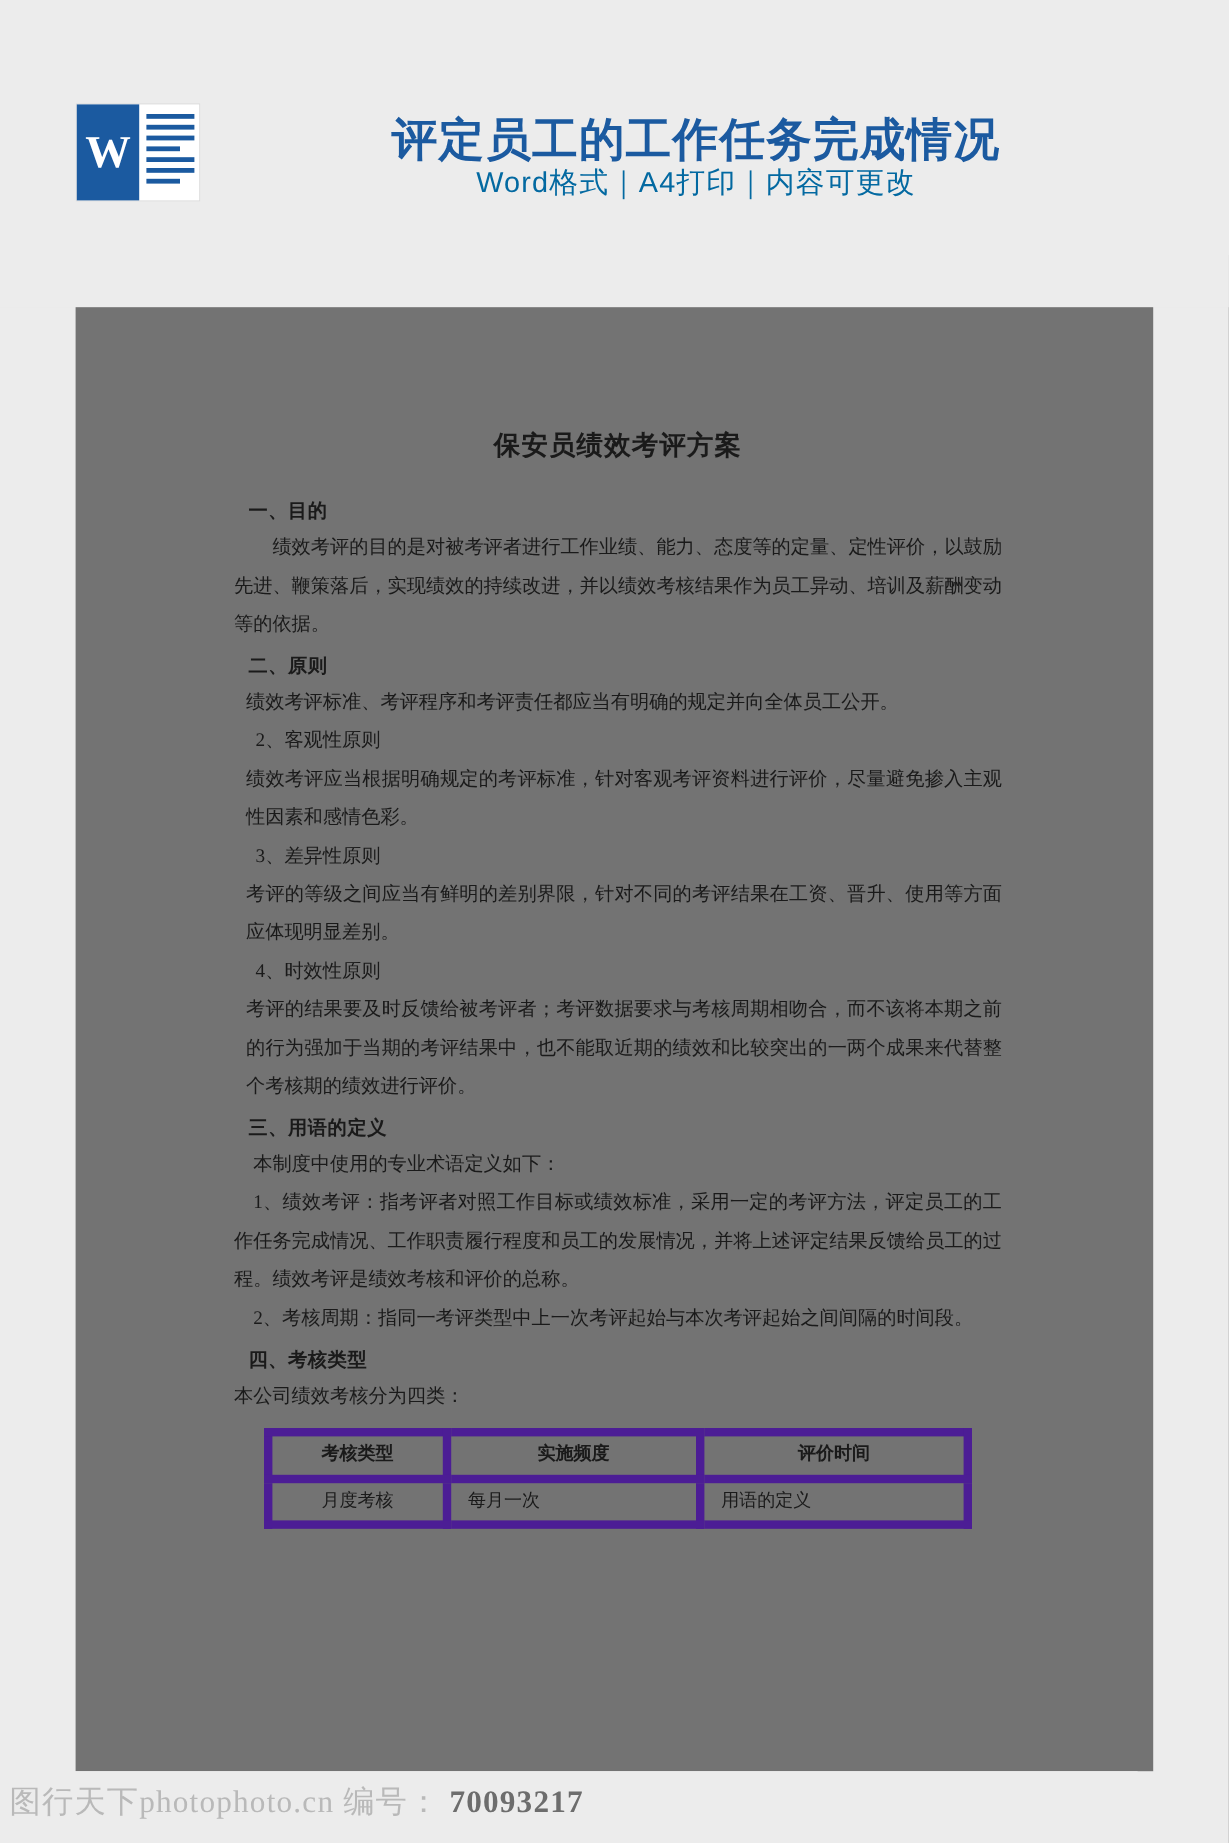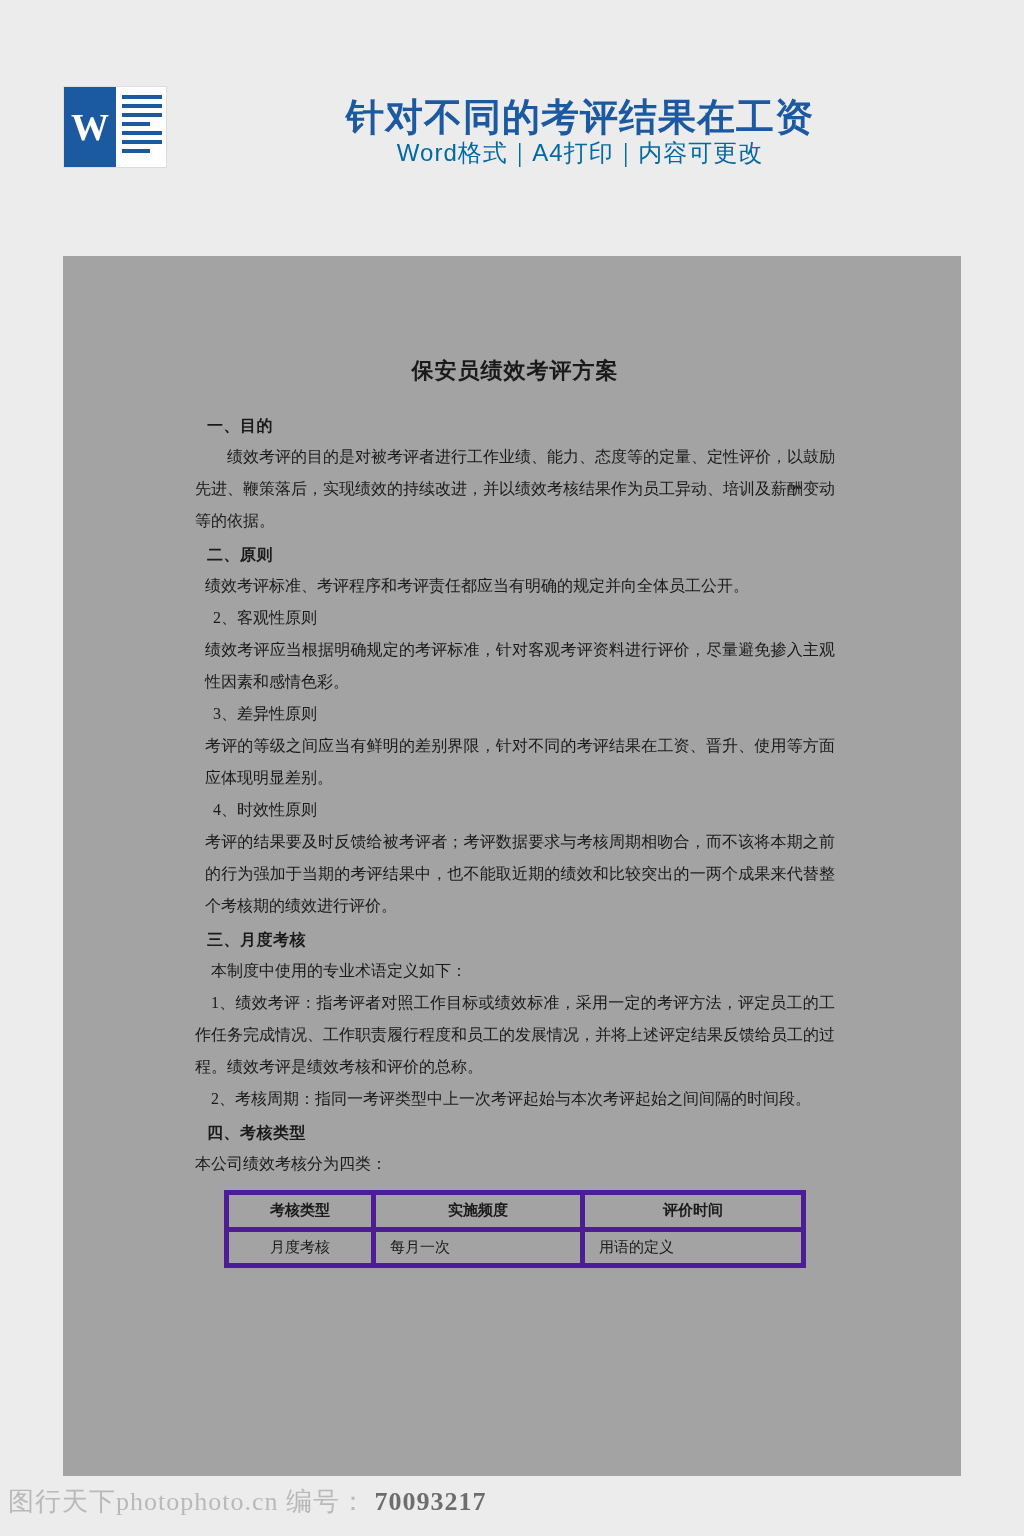--- a/index.html
+++ b/index.html
@@ -96,21 +96,21 @@
     letter-spacing: 1px;
   }
 
   
   .sheet {
     position: absolute;
     left: 63px;
     top: 256px;
     width: 898px;
     height: 1220px;
-    background: #a3a3a3;
+    background: #737373;
   }
   .doc-body {
     position: absolute;
     left: 132px;
     top: 100px;
     width: 640px;
     font-family: "Liberation Serif", serif;
     color: #1a1a1a;
   }
   .doc-title {
@@ -151,21 +151,21 @@
     margin-top: 10px;
     display: flex;
     justify-content: center;
   }
   table.kpi {
     border-collapse: collapse;
     font-size: 15px;
     font-family: "Liberation Serif", serif;
   }
   table.kpi th, table.kpi td {
-    border: 5px solid #4c1d95;
+    border: 7px solid #4c1d95;
     padding: 3px 8px;
     text-align: center;
     line-height: 1.7;
     white-space: nowrap;
   }
   table.kpi th { font-weight: bold; }
   table.kpi td.left { text-align: left; padding-left: 14px; }
   table.kpi .c1 { width: 126px; }
   table.kpi .c2 { width: 188px; }
   table.kpi .c3 { width: 200px; }
@@ -209,42 +209,42 @@
         <i></i>
           <i></i>
           <i></i>
           <i class="short"></i>
           <i></i>
           <i></i>
           <i class="short"></i>
       </div>
     </div>
 
-    <div class="header-title">针对不同的考评结果在工资</div>
+    <div class="header-title">评定员工的工作任务完成情况</div>
     <div class="header-sub">Word格式｜A4打印｜内容可更改</div>
   </div>
 
   <div class="sheet">
     <div class="doc-body">
 
       <div class="doc-title">保安员绩效考评方案</div>
 
       <div class="h2">一、目的</div>
       <p class="para indent2">绩效考评的目的是对被考评者进行工作业绩、能力、态度等的定量、定性评价，以鼓励先进、鞭策落后，实现绩效的持续改进，并以绩效考核结果作为员工异动、培训及薪酬变动等的依据。</p>
 
       <div class="h2">二、原则</div>
       <p class="para subbody">绩效考评标准、考评程序和考评责任都应当有明确的规定并向全体员工公开。</p>
       <p class="para sub">2、客观性原则</p>
       <p class="para subbody">绩效考评应当根据明确规定的考评标准，针对客观考评资料进行评价，尽量避免掺入主观性因素和感情色彩。</p>
       <p class="para sub">3、差异性原则</p>
       <p class="para subbody">考评的等级之间应当有鲜明的差别界限，针对不同的考评结果在工资、晋升、使用等方面应体现明显差别。</p>
       <p class="para sub">4、时效性原则</p>
       <p class="para subbody">考评的结果要及时反馈给被考评者；考评数据要求与考核周期相吻合，而不该将本期之前的行为强加于当期的考评结果中，也不能取近期的绩效和比较突出的一两个成果来代替整个考核期的绩效进行评价。</p>
 
-      <div class="h2">三、月度考核</div>
+      <div class="h2">三、用语的定义</div>
       <p class="para indent1">本制度中使用的专业术语定义如下：</p>
       <p class="para indent1">1、绩效考评：指考评者对照工作目标或绩效标准，采用一定的考评方法，评定员工的工作任务完成情况、工作职责履行程度和员工的发展情况，并将上述评定结果反馈给员工的过程。绩效考评是绩效考核和评价的总称。</p>
       <p class="para indent1">2、考核周期：指同一考评类型中上一次考评起始与本次考评起始之间间隔的时间段。</p>
 
       <div class="h2">四、考核类型</div>
       <p class="para">本公司绩效考核分为四类：</p>
 
       <div class="tbl-wrap">
         <table class="kpi">
           <thead>

